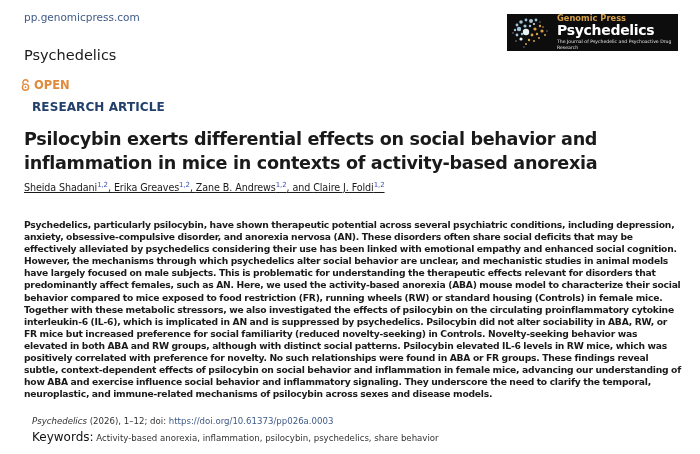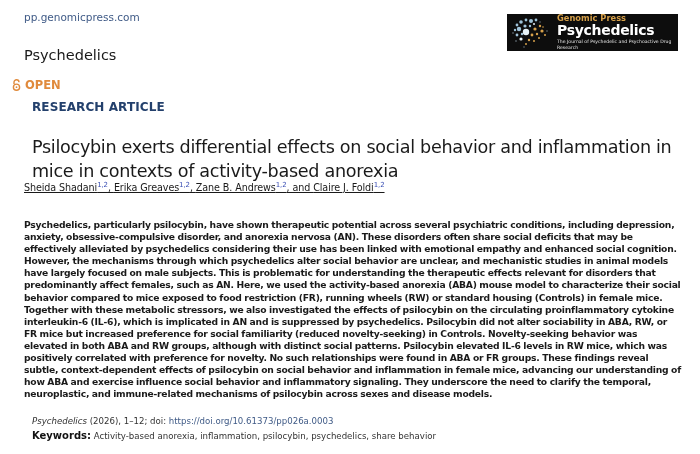--- a/index.html
+++ b/index.html
@@ -26,21 +26,21 @@
     }
     .journal-name {
       position: absolute;
       left: 24px;
       top: 47px;
       font-size: 14.5px;
       color: #1a1a1a;
     }
     .open-badge {
       position: absolute;
-      left: 12px;
+      left: 21px;
       top: 78px;
       font-size: 11.5px;
       font-weight: bold;
       color: #e08a3c;
       display: flex;
       align-items: center;
       gap: 4px;
     }
     .open-badge .lock {
       display: inline-block;
@@ -106,22 +106,22 @@
       text-decoration: none;
     }
     .keywords {
       position: absolute;
       left: 32px;
       top: 430px;
       font-size: 8.6px;
       color: #333;
     }
     .keywords .kw-label {
-      font-weight: bold;
-      font-size: 10px;
+      font-weight: normal;
+      font-size: 12px;
       color: #111;
     }
     .logo {
       position: absolute;
       left: 507px;
       top: 14px;
       width: 171px;
       height: 37px;
       background: #0d0d0d;
       display: flex;
@@ -218,21 +218,21 @@
         <circle cx="33" cy="9" r="0.7"></circle>
     </g>
   </svg>
   <div class="logo-text">
     <span class="lt-press">Genomic Press</span>
     <span class="lt-journal">Psychedelics</span>
     <span class="lt-sub">The Journal of Psychedelic and Psychoactive Drug Research</span>
   </div>
 </div>
 
-<h1 class="article-title" style="margin:8px;font-weight:normal;">Psilocybin exerts differential effects on social behavior and inflammation in mice in contexts of activity-based anorexia</h1>
+<h1 class="article-title" style="margin:0;font-weight:bold;">Psilocybin exerts differential effects on social behavior and inflammation in mice in contexts of activity-based anorexia</h1>
 
 <div class="authors">
   <span>Sheida Shadani</span><sup>1,2</sup><span>, </span><span>Erika Greaves</span><sup>1,2</sup><span>, </span><span>Zane B. Andrews</span><sup>1,2</sup><span>, and </span><span>Claire J. Foldi</span><sup>1,2</sup>
 </div>
 
 <p class="abstract" style="margin:0;">Psychedelics, particularly psilocybin, have shown therapeutic potential across several psychiatric conditions, including depression, anxiety, obsessive-compulsive disorder, and anorexia nervosa (AN). These disorders often share social deficits that may be effectively alleviated by psychedelics considering their use has been linked with emotional empathy and enhanced social cognition. However, the mechanisms through which psychedelics alter social behavior are unclear, and mechanistic studies in animal models have largely focused on male subjects. This is problematic for understanding the therapeutic effects relevant for disorders that predominantly affect females, such as AN. Here, we used the activity-based anorexia (ABA) mouse model to characterize their social behavior compared to mice exposed to food restriction (FR), running wheels (RW) or standard housing (Controls) in female mice. Together with these metabolic stressors, we also investigated the effects of psilocybin on the circulating proinflammatory cytokine interleukin-6 (IL-6), which is implicated in AN and is suppressed by psychedelics. Psilocybin did not alter sociability in ABA, RW, or FR mice but increased preference for social familiarity (reduced novelty-seeking) in Controls. Novelty-seeking behavior was elevated in both ABA and RW groups, although with distinct social patterns. Psilocybin elevated IL-6 levels in RW mice, which was positively correlated with preference for novelty. No such relationships were found in ABA or FR groups. These findings reveal subtle, context-dependent effects of psilocybin on social behavior and inflammation in female mice, advancing our understanding of how ABA and exercise influence social behavior and inflammatory signaling. They underscore the need to clarify the temporal, neuroplastic, and immune-related mechanisms of psilocybin across sexes and disease models.</p>
 
 <div class="citation">
   <span class="jn">Psychedelics</span><span> (2026), 1–12; doi: </span><a>https://doi.org/10.61373/pp026a.0003</a>
 </div>

